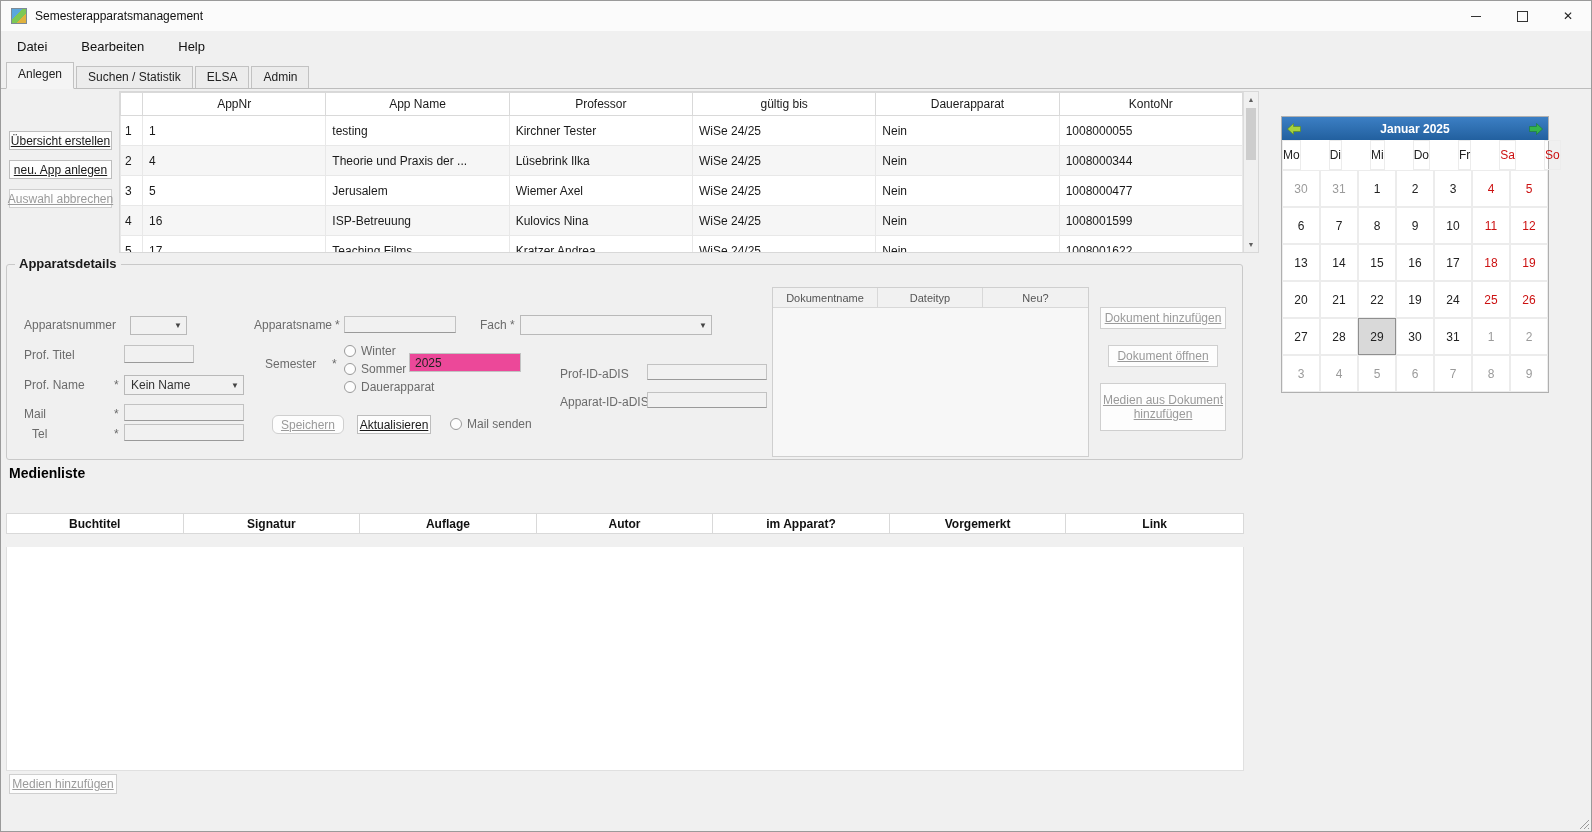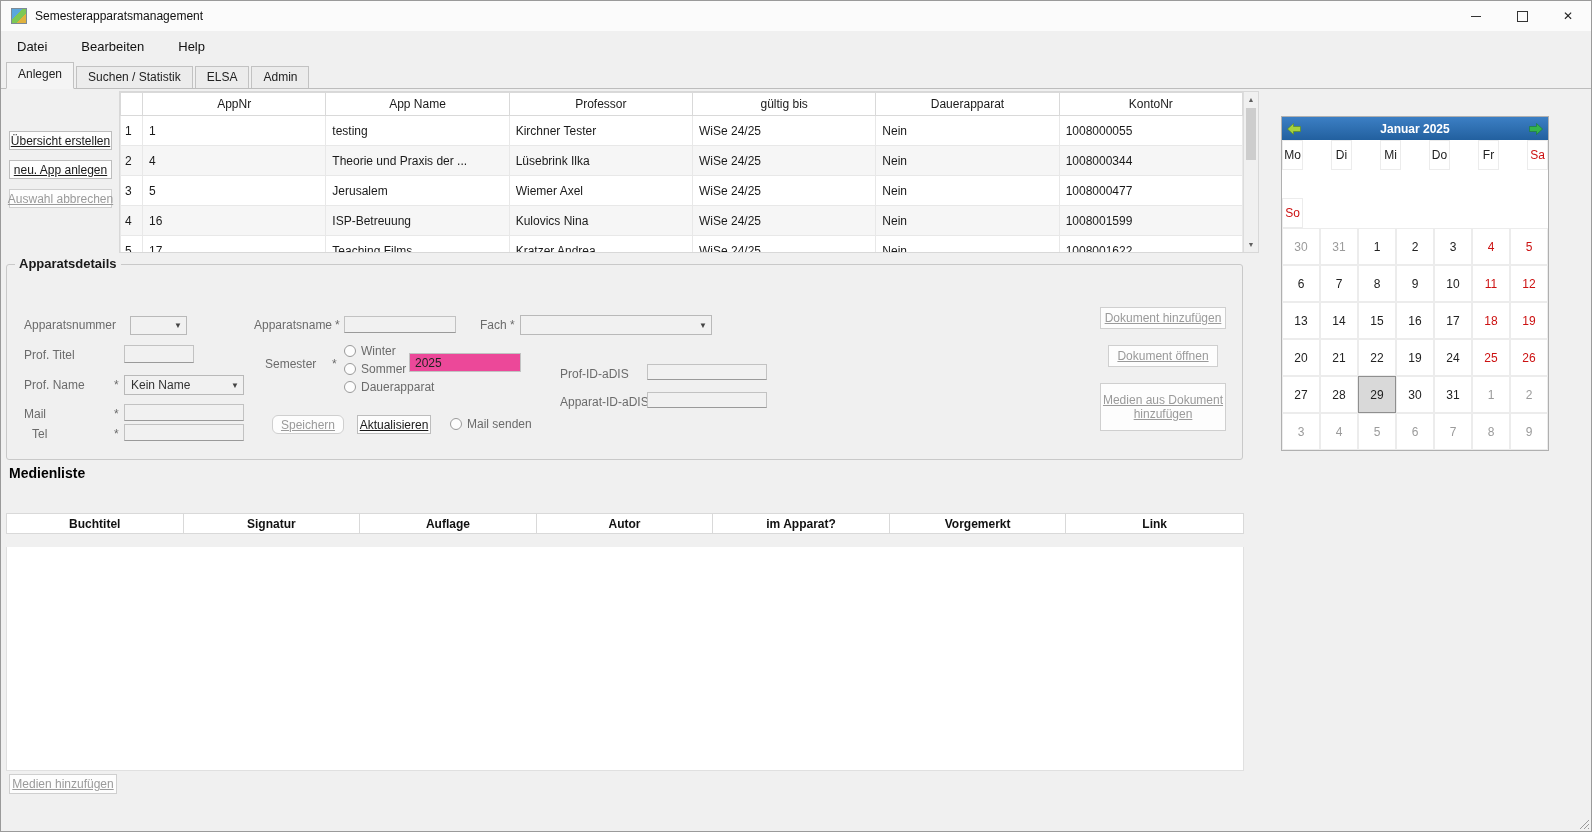--- a/index.html
+++ b/index.html
@@ -41,21 +41,21 @@
   .vscroll { width:15px; background:#f0f0f0; border-left:1px solid #dcdcdc; position:relative; box-sizing:border-box; }
   .vscroll .sb-arrow { position:absolute; left:0; width:14px; height:15px; font-size:7px; color:#606060; display:flex; align-items:center; justify-content:center; }
   .vscroll .sb-up { top:0; } .vscroll .sb-down { bottom:0; }
   .vscroll .thumb { position:absolute; top:16px; left:2px; width:10px; height:52px; background:#cdcdcd; }
   
   .calendar { position:absolute; left:1280px; top:115px; width:268px; background:#ffffff; border:1px solid #b0b0b0; box-sizing:border-box; }
   .cal-header { height:23px; background:linear-gradient(#3c7fc4,#22609f); color:#fff; font-weight:bold; font-size:12px;
     display:flex; align-items:center; }
   .cal-nav { width:24px; display:flex; align-items:center; justify-content:center; height:23px; }
   .cal-title { flex:1; text-align:center; }
-  .cal-days { display:grid; grid-template-columns:repeat(6,1fr);gap:28px; }
+  .cal-days { display:grid; grid-template-columns:repeat(7,1fr);gap:28px; }
   .cal-dname { height:28px; display:flex; align-items:center; justify-content:center; border:1px solid #ececec; font-size:12px; color:#222; }
   .cal-dname.weekend { color:#cc1111; }
   .cal-grid { display:grid; grid-template-columns:repeat(7,1fr); grid-auto-rows:37px; }
   .cal-cell { display:flex; align-items:center; justify-content:center; border:1px solid #ececec; font-size:12px; color:#222; box-sizing:border-box; }
   .cal-cell.other { color:#9b9b9b; }
   .cal-cell.weekend { color:#cc1111; }
   .cal-cell.selected { background:#d9d9d9; border:1px solid #8f8f8f; }
   
   .details { position:absolute; left:5px; top:263px; width:1237px; height:196px; border:1px solid #c9c9c9; border-radius:3px; box-sizing:border-box; }
   .details-legend { position:absolute; top:-9px; left:8px; background:#f0f0f0; padding:0 4px; font-weight:bold; font-size:13px; color:#1a1a1a; }
@@ -339,20 +339,28 @@
     <div class="req" style="left:107px; top:162px;">*</div>
     <div class="tfield" style="left:117px; top:159px; width:120px; height:17px;"></div>
 
     <div class="btn disabled dbtn" style="left:265px; top:150px; width:72px; height:19px;border-radius:6px;">Speichern</div>
     <div class="btn dbtn" style="left:350px; top:150px; width:74px; height:19px;">Aktualisieren</div>
     <div class="radio-row" style="left:443px; top:152px;">
       <span class="radio"></span>
       <span>Mail senden</span>
     </div>
 
+    <div class="doc-table">
+      <div class="doc-head">
+        <div class="doc-th">Dokumentname</div>
+        <div class="doc-th">Dateityp</div>
+        <div class="doc-th">Neu?</div>
+      </div>
+      <div style="height:148px;"></div>
+    </div>
 
     <div class="btn disabled doc-btn" style="top:42px; height:22px;">Dokument hinzufügen</div>
     <div class="btn disabled doc-btn" style="top:80px; height:22px; left:1101px; width:110px;">Dokument öffnen</div>
     <div class="btn disabled doc-btn" style="top:118px; height:48px; white-space:normal;">
       <span class="multiline">Medien aus Dokument hinzufügen</span>
     </div>
   </div>
 
   <div class="medien-title">Medienliste</div>
   <div class="medien-head">

